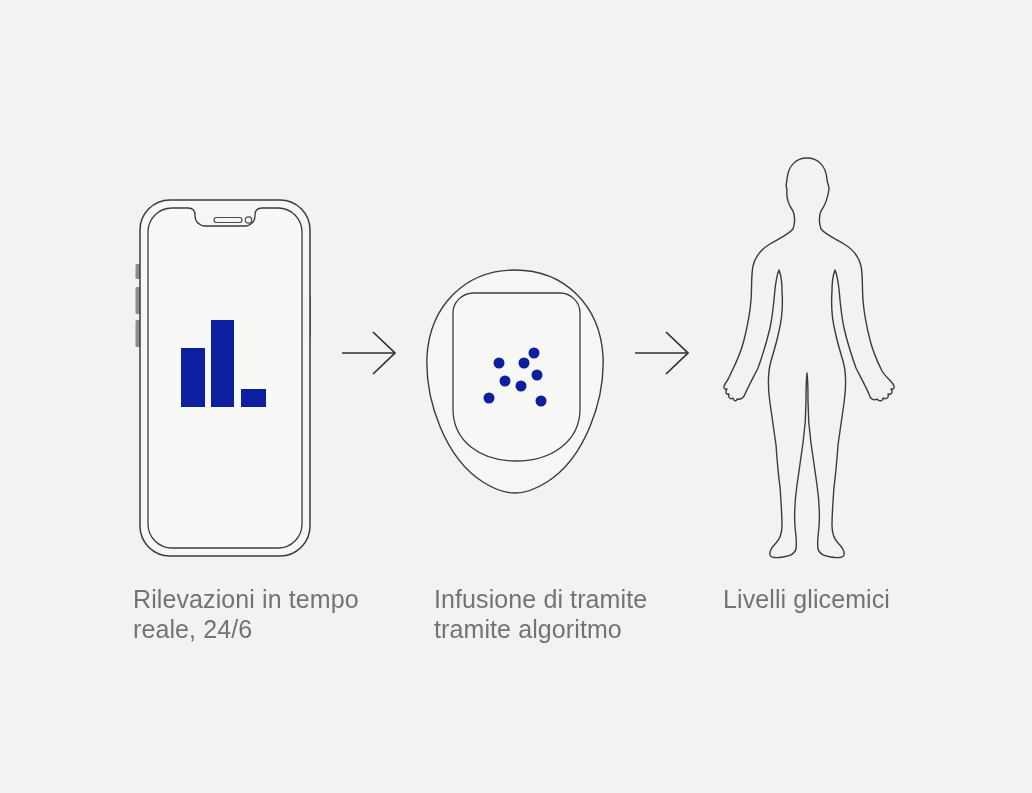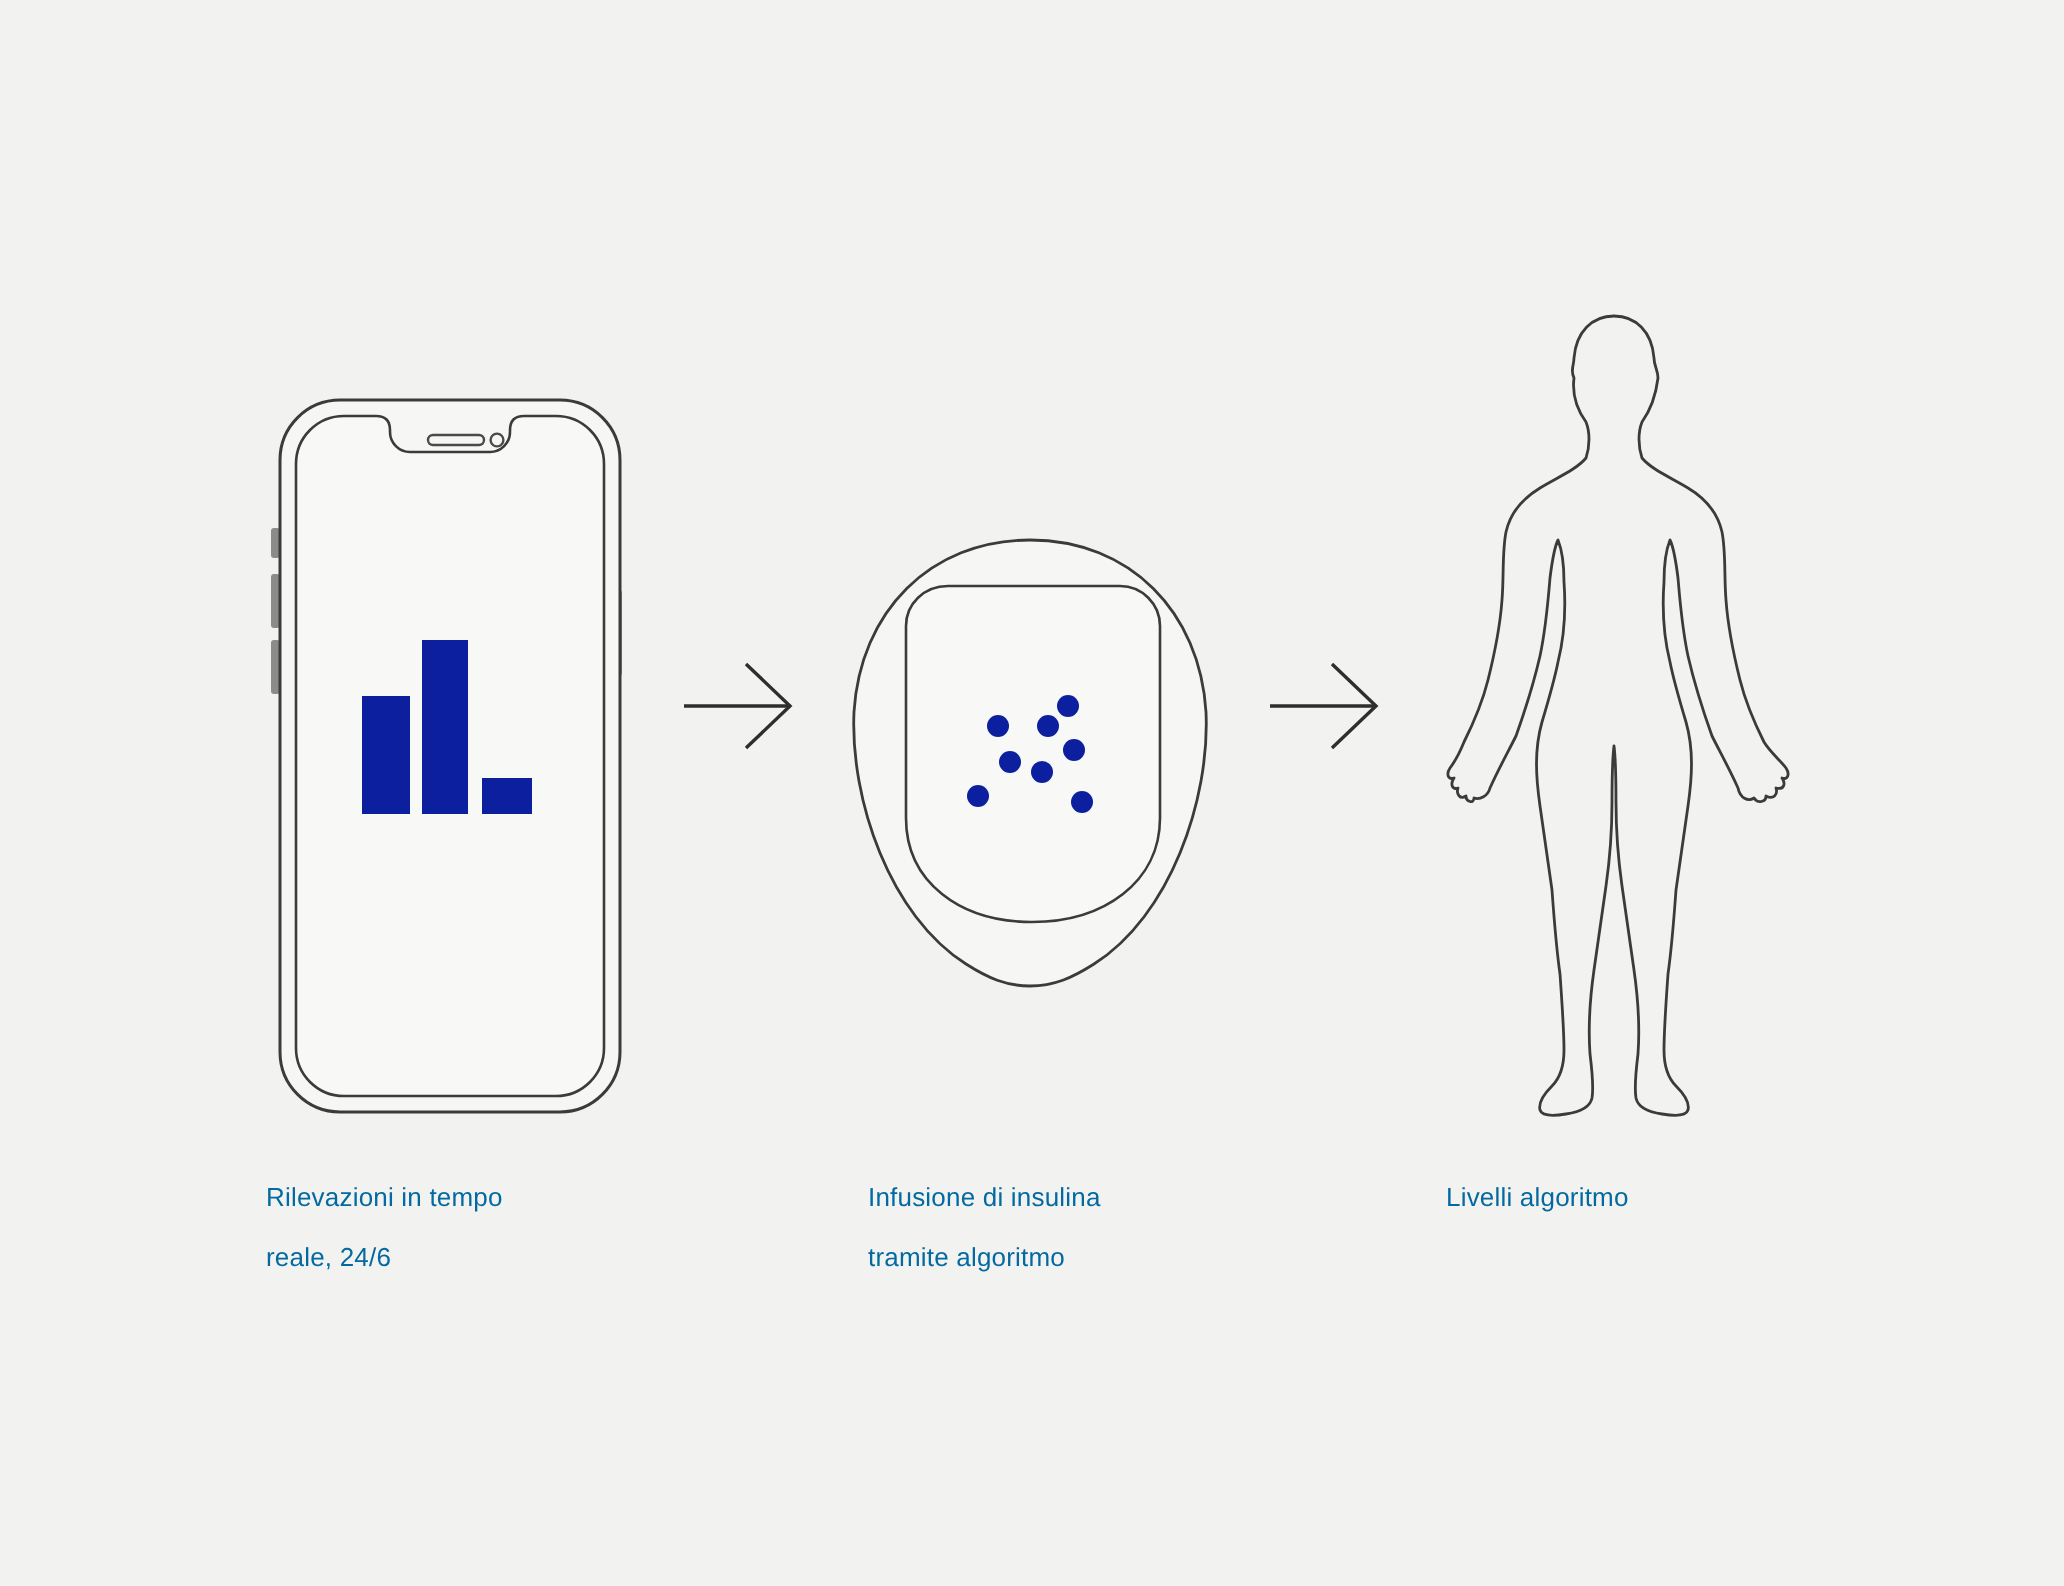--- a/index.html
+++ b/index.html
@@ -7,23 +7,23 @@
     width:1032px;height:793px;
     background:#f2f2f0;
     font-family:"Liberation Sans", sans-serif;
     position:relative;
     overflow:hidden;
   }
   .stage{position:absolute;inset:0;}
   .icon-abs{position:absolute;}
   .caption{
     position:absolute;
-    font-size:13px;
+    font-size:25px;
     line-height:30px;
-    color:#0369a1;
+    color:#737373;
     letter-spacing:0.1px;
     white-space:nowrap;
   }
   svg{display:block;}
 </style>
 </head>
 <body>
 
 <div class="stage">
 
@@ -159,21 +159,21 @@
            C72,12 80,4 91,4 Z"></path>
     </svg>
   </div>
 
   <div class="caption" style="left:133px;top:584px;">
     <div>Rilevazioni in tempo</div>
     <div>reale, 24/6</div>
   </div>
 
   <div class="caption" style="left:434px;top:584px;">
-    <div>Infusione di insulina</div>
+    <div>Infusione di tramite</div>
     <div>tramite algoritmo</div>
   </div>
 
   <div class="caption" style="left:723px;top:584px;">
-    <div>Livelli algoritmo</div>
+    <div>Livelli glicemici</div>
   </div>
 
 </div>
 
 </body></html>

